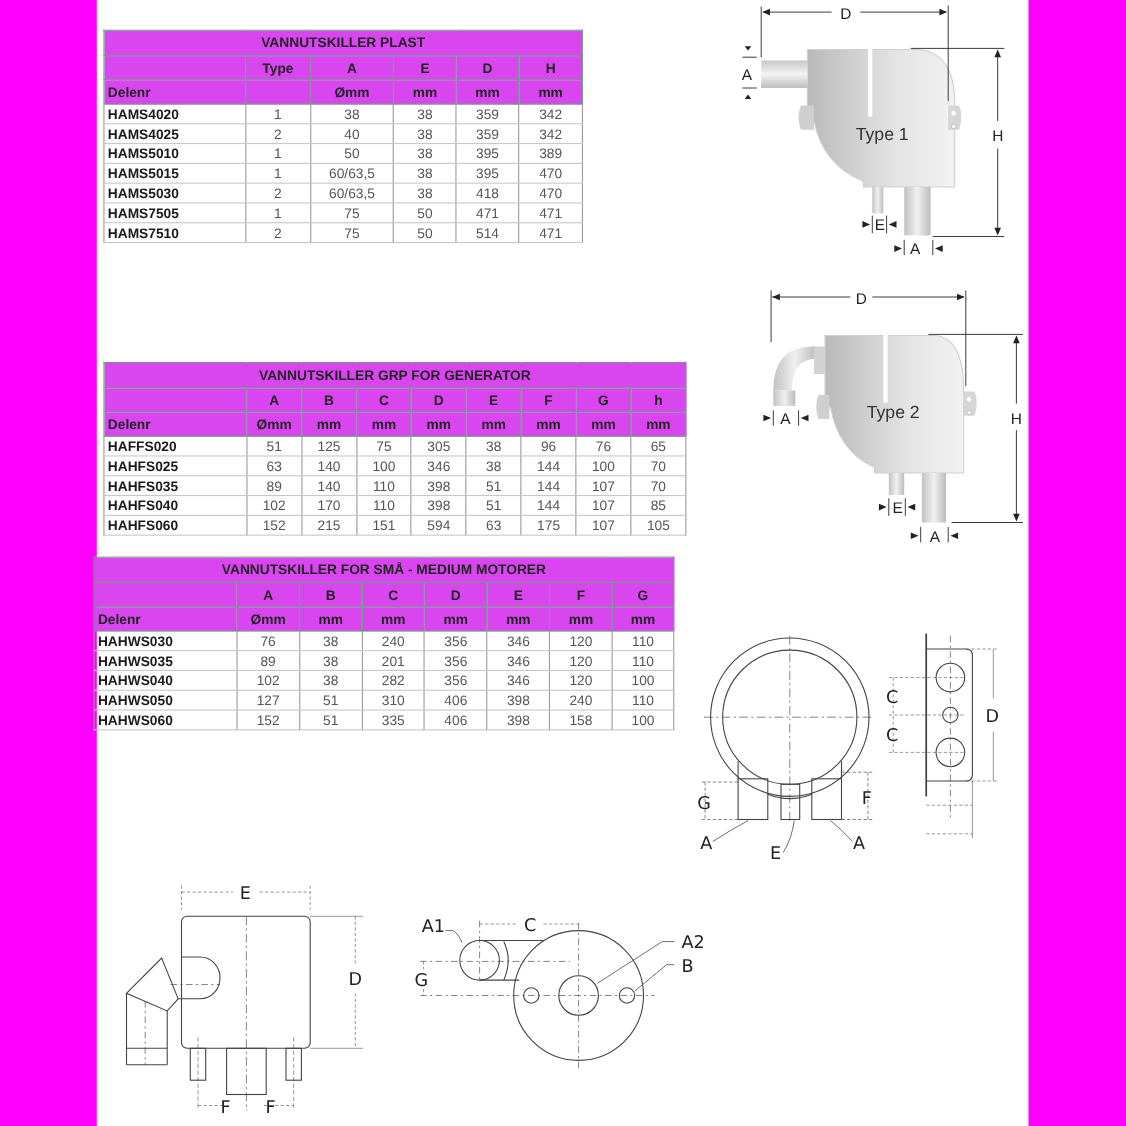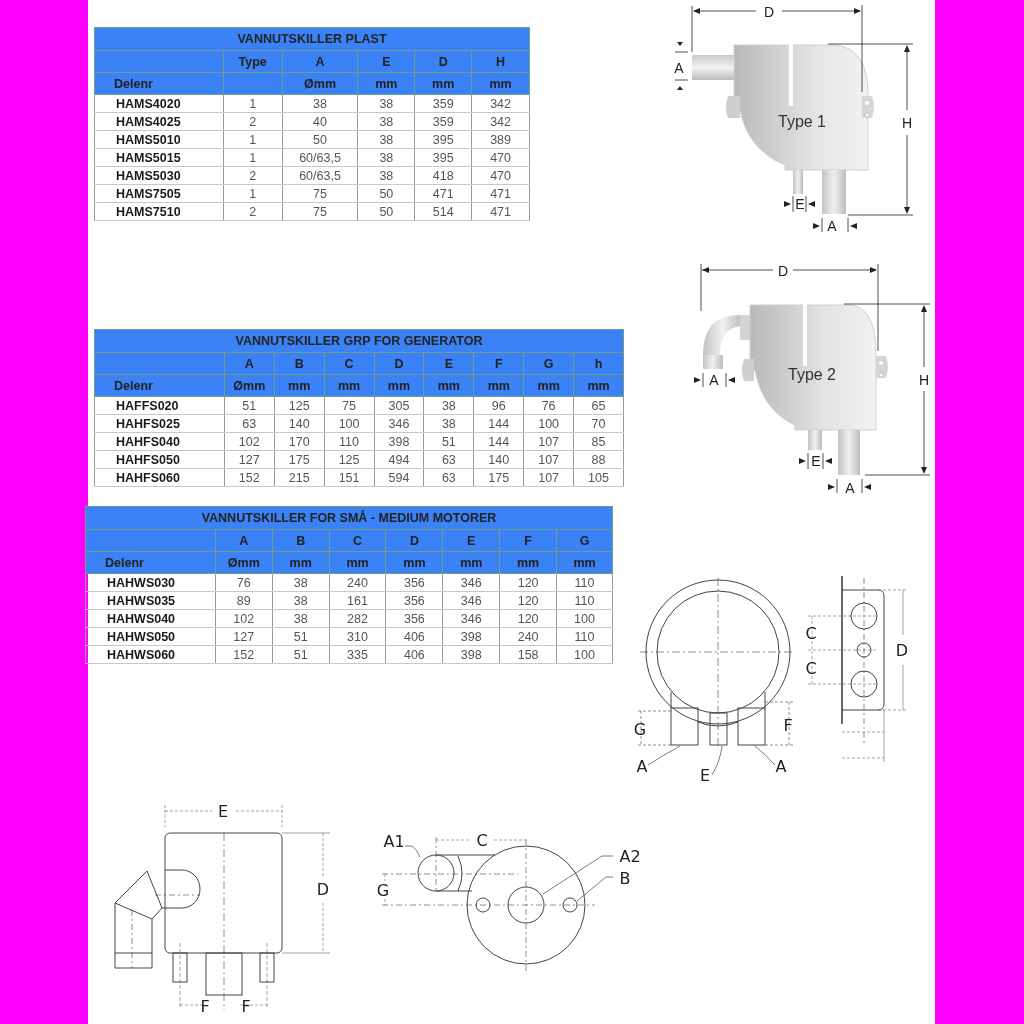--- a/index.html
+++ b/index.html
@@ -1,24 +1,24 @@
 <!DOCTYPE html>
 <html><head>
 <meta charset="utf-8">
 <style>
   html, body { margin:0; padding:0; }
   body { width:1024px; height:1024px; background:#ff00ff; position:relative; overflow:hidden; font-family:"Liberation Sans", sans-serif; }
   .page { position:absolute; left:88px; top:0; width:847px; height:1024px; background:#ffffff; }
   table.spec { position:absolute; border-collapse:collapse; font-family:"Liberation Sans", sans-serif; font-size:12.5px; color:#333; }
   table.spec td, table.spec th { border:1px solid #6f9d87; padding:0; height:17px; text-align:center; }
   table.spec tbody td { border-color:#9a9a9a; border-top:1px solid #c8c8c8; border-bottom:1px solid #c8c8c8; color:#555; }
-  table.spec tbody td.delenr { text-align:left; padding-left:21px; font-weight:bold; color:#1a1a1a; }
-  table.spec thead th { background:#3b82f6; color:#222; font-weight:bold; height:21px; font-size:12.5px; }
+  table.spec tbody td.delenr { text-align:left; padding-left:3px; font-weight:bold; color:#1a1a1a; }
+  table.spec thead th { background:#d946ef; color:#222; font-weight:bold; height:21px; font-size:12.5px; }
   table.spec thead th.title { font-size:12.5px; height:22px; }
-  table.spec thead th.delenr-h { text-align:left; padding-left:19px; }
+  table.spec thead th.delenr-h { text-align:left; padding-left:3px; }
   .diagram { position:absolute; }
   .dim-label { font-family:"Liberation Sans", sans-serif; font-size:14px; fill:#222; }
   .type-label { font-family:"Liberation Sans", sans-serif; font-size:16px; fill:#333; }
   .cad-label { font-family:"DejaVu Sans", sans-serif; font-size:16px; fill:#222; }
 </style>
 </head>
 <body>
 
 <div class="page"></div>
 
@@ -168,42 +168,42 @@
         <td>63</td>
         <td>140</td>
         <td>100</td>
         <td>346</td>
         <td>38</td>
         <td>144</td>
         <td>100</td>
         <td>70</td>
       </tr>
       <tr>
+        <td class="delenr">HAHFS035</td>
+        <td>89</td>
+        <td>140</td>
+        <td>110</td>
+        <td>398</td>
+        <td>51</td>
+        <td>144</td>
+        <td>107</td>
+        <td>70</td>
+      </tr>
+      <tr>
         <td class="delenr">HAHFS040</td>
         <td>102</td>
         <td>170</td>
         <td>110</td>
         <td>398</td>
         <td>51</td>
         <td>144</td>
         <td>107</td>
         <td>85</td>
       </tr>
       <tr>
-        <td class="delenr">HAHFS050</td>
-        <td>127</td>
-        <td>175</td>
-        <td>125</td>
-        <td>494</td>
-        <td>63</td>
-        <td>140</td>
-        <td>107</td>
-        <td>88</td>
-      </tr>
-      <tr>
         <td class="delenr">HAHFS060</td>
         <td>152</td>
         <td>215</td>
         <td>151</td>
         <td>594</td>
         <td>63</td>
         <td>175</td>
         <td>107</td>
         <td>105</td>
       </tr>
@@ -254,21 +254,21 @@
         <td>240</td>
         <td>356</td>
         <td>346</td>
         <td>120</td>
         <td>110</td>
       </tr>
       <tr>
         <td class="delenr">HAHWS035</td>
         <td>89</td>
         <td>38</td>
-        <td>161</td>
+        <td>201</td>
         <td>356</td>
         <td>346</td>
         <td>120</td>
         <td>110</td>
       </tr>
       <tr>
         <td class="delenr">HAHWS040</td>
         <td>102</td>
         <td>38</td>
         <td>282</td>

